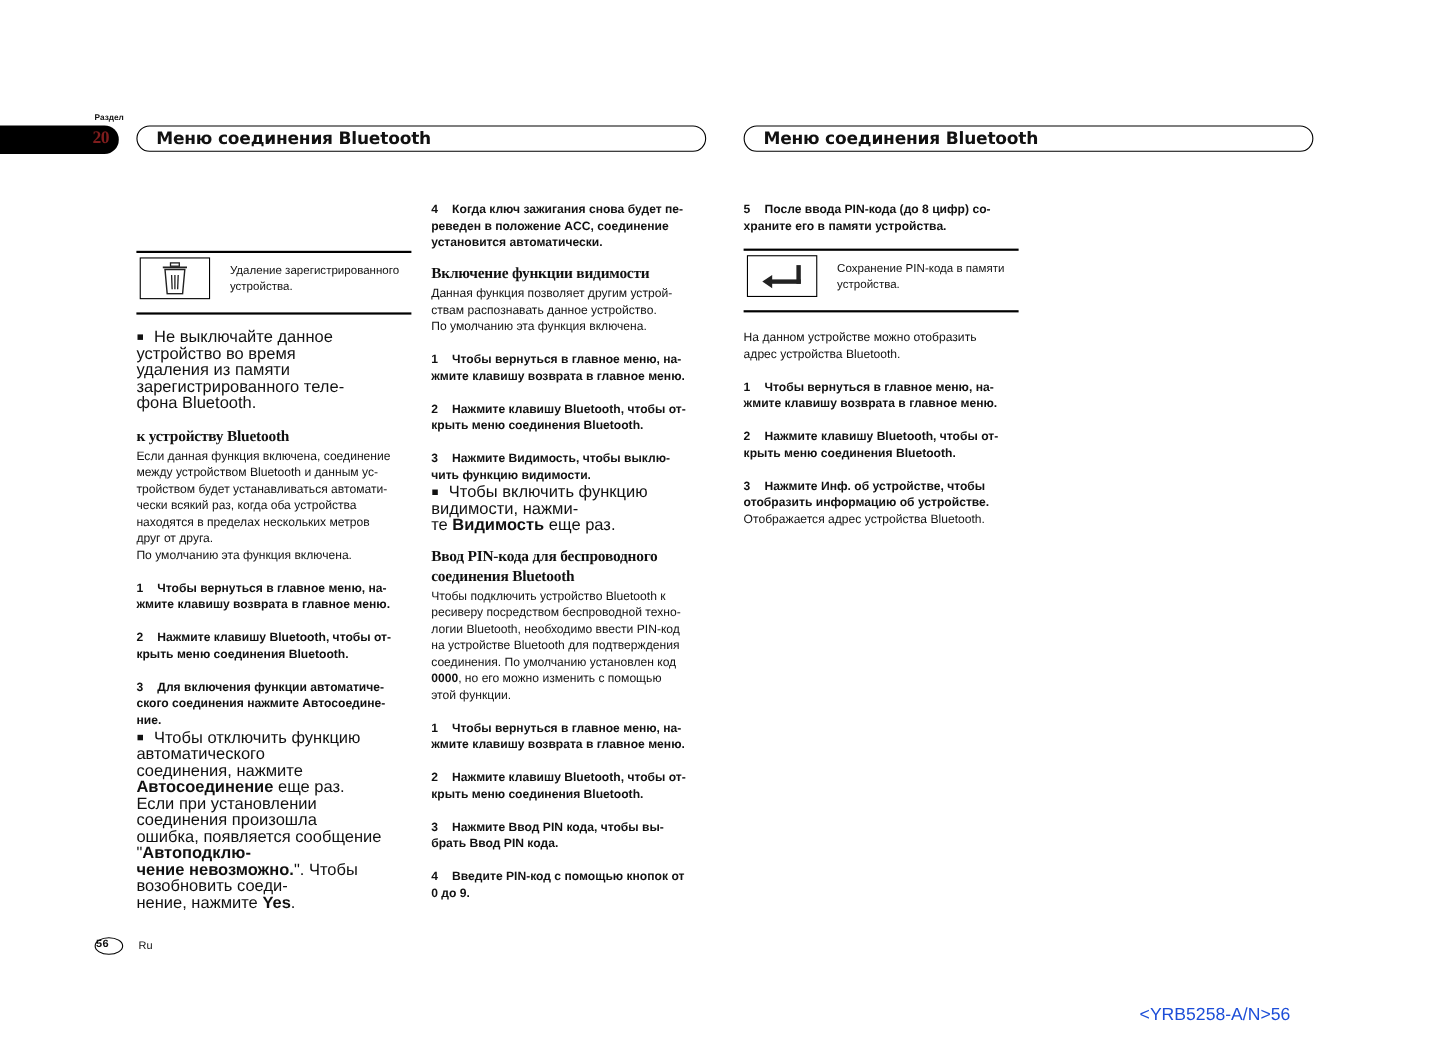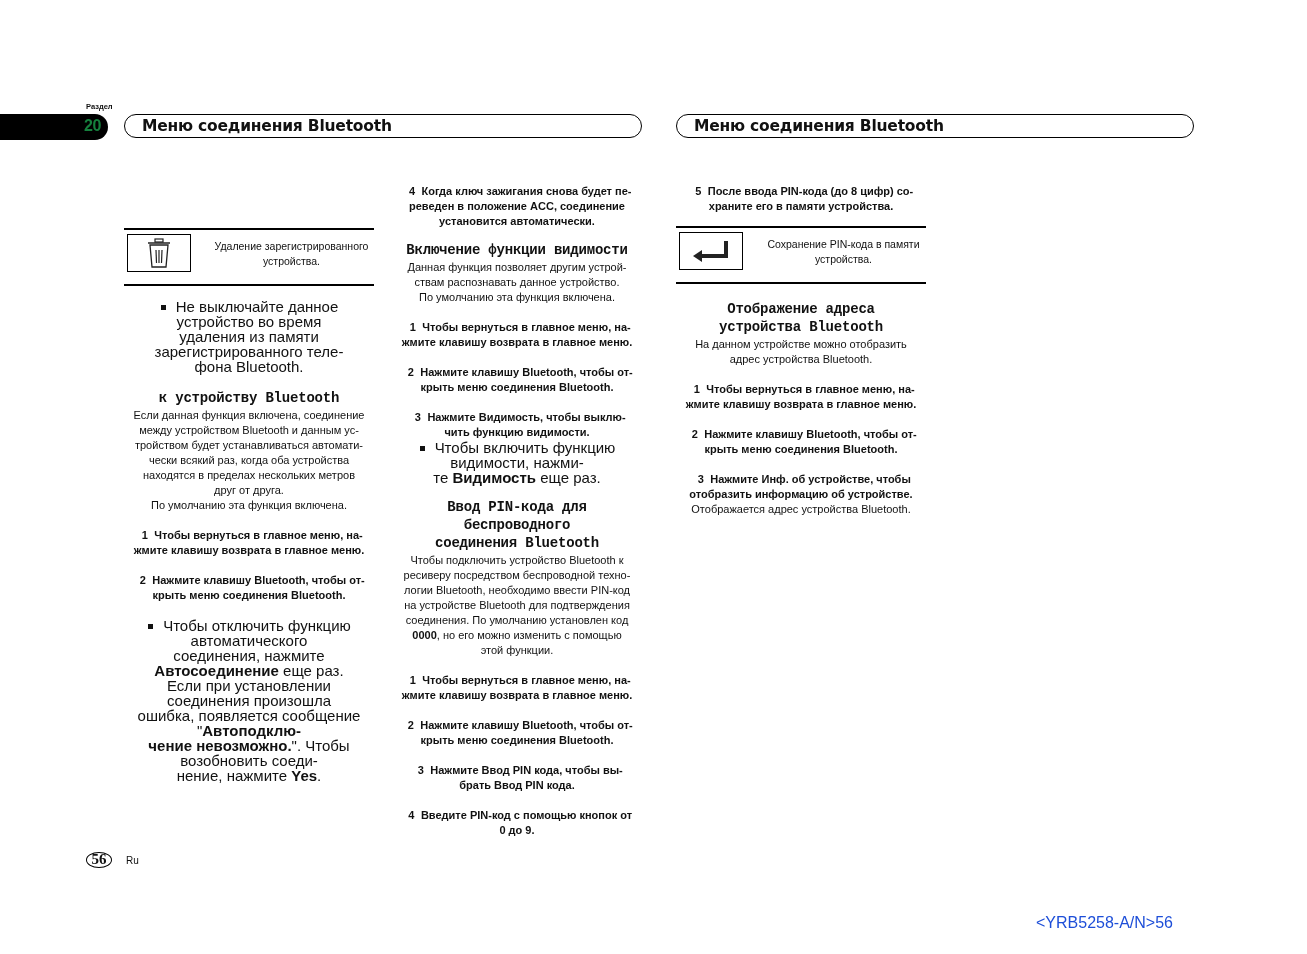--- a/index.html
+++ b/index.html
@@ -1,51 +1,51 @@
 <!DOCTYPE html>
 <html><head>
 <meta charset="utf-8">
 <style>
   html, body { margin: 0; padding: 0; background: #ffffff; }
   body { width: 1307px; height: 954px; position: relative; overflow: hidden;
          font-family: "Liberation Sans", sans-serif; color: #111; }
-  .abs { position: absolute; text-align: center; }
+  .abs { position: absolute; }
 
   .razdel { left: 86px; top: 102px; font-size: 7.5px; font-weight: bold; }
   .section-tab { left: 0; top: 114px; width: 108px; height: 26px; background: #000;
                  border-radius: 0 14px 14px 0; }
-  .section-num { left: 84px; top: 117px; color: #15803d; font-weight: bold; font-size: 16px;
-                 font-family: Liberation Sans, sans-serif; letter-spacing: -0.5px; }
+  .section-num { left: 84px; top: 117px; color: #7f1d1d; font-weight: bold; font-size: 16px;
+                 font-family: Liberation Serif, serif; letter-spacing: -0.5px; }
   .header-pill { height: 24px; border: 1.5px solid #000; border-radius: 14px; box-sizing: border-box; }
   .header-pill .title { position: absolute; left: 17px; top: 2px; font-family: "DejaVu Sans", sans-serif;
                         font-weight: bold; font-size: 15.5px; letter-spacing: -0.2px; }
   .hp-left { left: 124px; top: 114px; width: 518px; }
   .hp-right { left: 676px; top: 114px; width: 518px; }
 
   .col { width: 250px; font-size: 11px; line-height: 15px; }
   .col p { margin: 0; }
   .step { font-weight: bold; margin: 0; }
   .step .n { display: inline-block; width: 19px; }
   .gap { height: 15px; }
-  .h2 { font-family: Liberation Mono, monospace; font-weight: bold; font-size: 14px;
+  .h2 { font-family: Liberation Serif, serif; font-weight: bold; font-size: 14px;
         line-height: 18px; margin: 0 0 1px 0; letter-spacing: -0.2px; }
   .note { font-size: 15px; line-height: 15px; }
   .bullet { display: inline-block; width: 5px; height: 5px; background: #111;
             margin: 0 10px 1px 1px; vertical-align: middle; }
 
   .iconbox { width: 250px; height: 58px; border-top: 2.5px solid #000; border-bottom: 2.5px solid #000;
              position: relative; box-sizing: border-box; }
   .iconbox .frame { position: absolute; left: 3px; top: 4px; width: 64px; height: 38px;
                     border: 1px solid #000; box-sizing: border-box; display: flex;
                     align-items: center; justify-content: center; }
   .iconbox .cap { position: absolute; left: 85px; top: 9px; font-size: 10.5px; line-height: 15px; width: 165px; }
 
   .page-num { left: 86px; top: 852px; width: 26px; height: 16px; border: 1.5px solid #000;
-              border-radius: 50%; box-sizing: border-box; font-family: Liberation Serif, serif;
-              font-weight: bold; font-size: 15px; text-align: center; line-height: 13px; }
+              border-radius: 50%; box-sizing: border-box; font-family: Liberation Mono, monospace;
+              font-weight: bold; font-size: 10px; text-align: left; line-height: 13px; }
   .lang { left: 126px; top: 855px; font-size: 10px; font-weight: normal; }
   .docref { left: 1036px; top: 914px; font-size: 16px; color: #1d4ed8; }
 </style>
 </head>
 <body>
 
 <div class="abs razdel">Раздел</div>
 <div class="abs section-tab"></div>
 <div class="abs section-num">20</div>
 <div class="abs header-pill hp-left">
@@ -95,20 +95,25 @@
   <div class="step">
     <div><span class="n">1</span><span>Чтобы вернуться в главное меню, на-</span></div>
     <div>жмите клавишу возврата в главное меню.</div>
   </div>
   <div class="gap"></div>
   <div class="step">
     <div><span class="n">2</span><span>Нажмите клавишу Bluetooth, чтобы от-</span></div>
     <div>крыть меню соединения Bluetooth.</div>
   </div>
   <div class="gap"></div>
+  <div class="step">
+    <div><span class="n">3</span><span>Для включения функции автоматиче-</span></div>
+    <div>ского соединения нажмите Автосоедине-</div>
+    <div>ние.</div>
+  </div>
   <div class="note">
     <div><span class="bullet"></span><span>Чтобы отключить функцию автоматического</span></div>
     <div><span>соединения, нажмите </span><b>Автосоединение</b><span> еще раз.</span></div>
     <div>Если при установлении соединения произошла</div>
     <div><span>ошибка, появляется сообщение "</span><b>Автоподклю-</b></div>
     <div><b>чение невозможно.</b><span>". Чтобы возобновить соеди-</span></div>
     <div><span>нение, нажмите </span><b>Yes</b><span>.</span></div>
   </div>
 </div>
 
@@ -193,24 +198,20 @@
         <rect x="10" y="15" width="27" height="4" fill="#222"></rect>
         <polygon points="2,17 11,11 11,23" fill="#222"></polygon>
       </svg>
     </div>
     <div class="cap">
       <div>Сохранение PIN-кода в памяти</div>
       <div>устройства.</div>
     </div>
   </div>
   <div style="height:16px"></div>
-  <div class="h2">
-    <div>Отображение адреса</div>
-    <div>устройства Bluetooth</div>
-  </div>
   <div>
     <p>На данном устройстве можно отобразить</p>
     <p>адрес устройства Bluetooth.</p>
   </div>
   <div class="gap"></div>
   <div class="step">
     <div><span class="n">1</span><span>Чтобы вернуться в главное меню, на-</span></div>
     <div>жмите клавишу возврата в главное меню.</div>
   </div>
   <div class="gap"></div>

